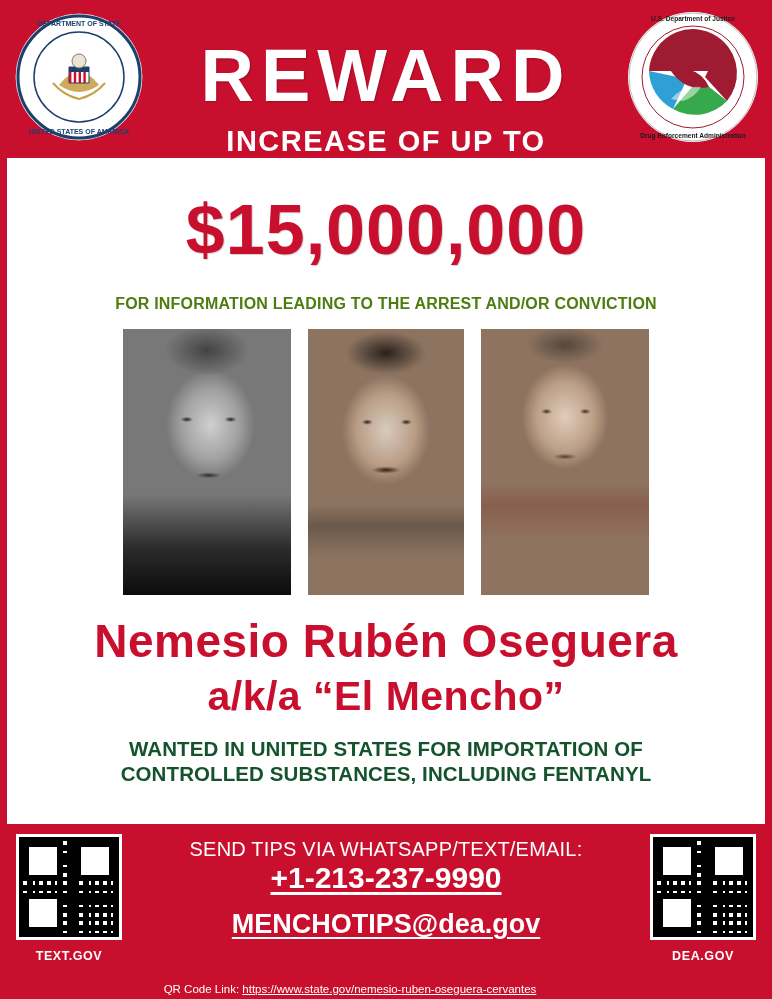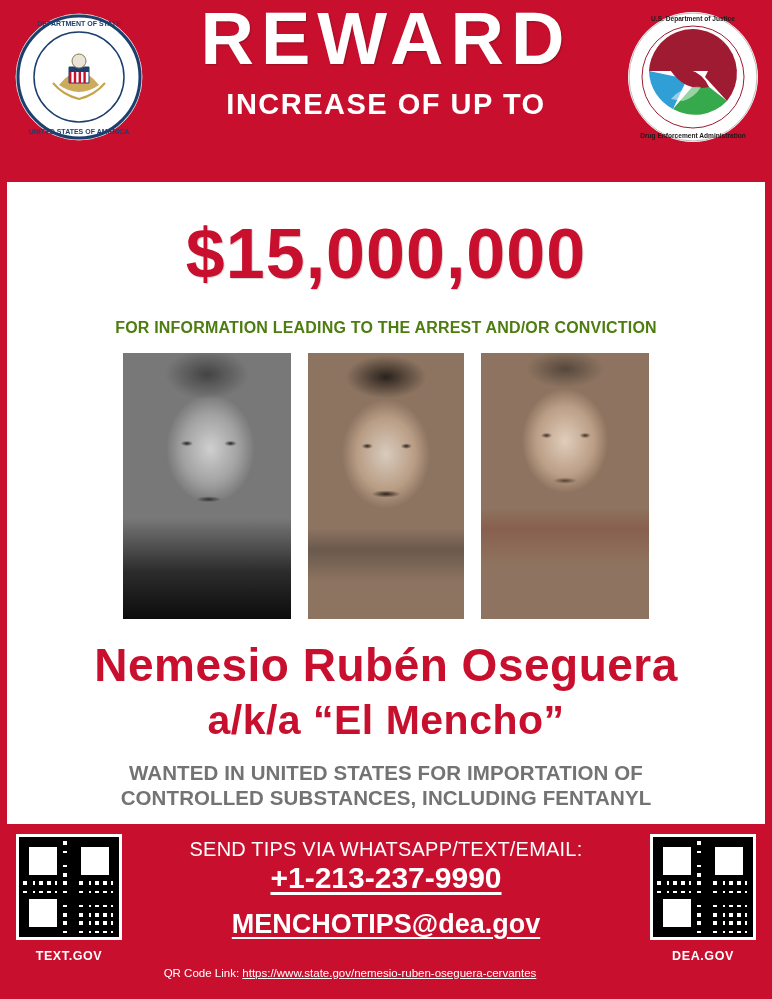--- a/index.html
+++ b/index.html
@@ -19,24 +19,24 @@
     height: 999px;
     background: #ffffff;
     box-sizing: border-box;
     display: flex;
     flex-direction: column;
   }
 
   
   .top-banner {
     position: relative;
-    height: 182px;
+    height: 158px;
     background: #c8102e;
     display: flex;
-    align-items: flex-start;
+    align-items: flex-end;
     justify-content: center;
     flex: none;
   }
   .seal {
     position: absolute;
     top: 12px;
     left: 14px;
     width: 130px;
     height: 130px;
   }
@@ -184,21 +184,21 @@
   }
   .alias {
     color: #c8102e;
     font-size: 41px;
     font-weight: bold;
     margin-top: 6px;
     text-align: center;
     letter-spacing: 0.5px;
   }
   .wanted {
-    color: #737373;
+    color: #14532d;
     font-size: 20.5px;
     font-weight: bold;
     text-align: center;
     margin-top: 16px;
     line-height: 1.22;
     letter-spacing: 0.1px;
   }
 
   
   .bottom-band {
@@ -278,21 +278,21 @@
     font-size: 27px;
     font-weight: bold;
     margin-top: 14px;
     text-decoration: underline;
     text-underline-offset: 4px;
     text-align: center;
   }
   .qr-link {
     position: absolute;
     left: 0; right: 0;
-    bottom: 20px;
+    bottom: 4px;
     text-align: center;
     color: #ffffff;
     font-size: 11.5px;
     padding-left: 48px;
     padding-right: 120px;
     box-sizing: border-box;
   }
   .qr-link .url {
     text-decoration: underline;
   }

